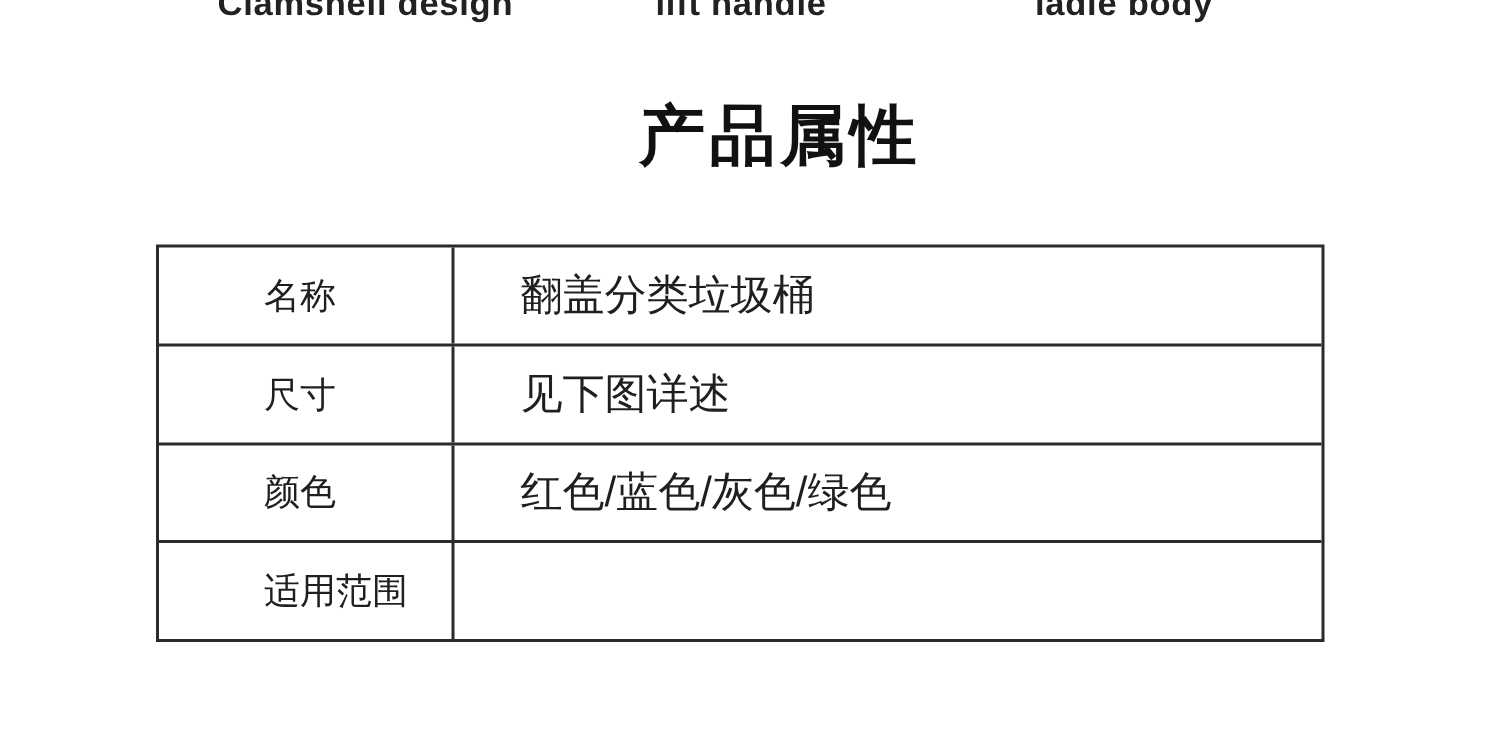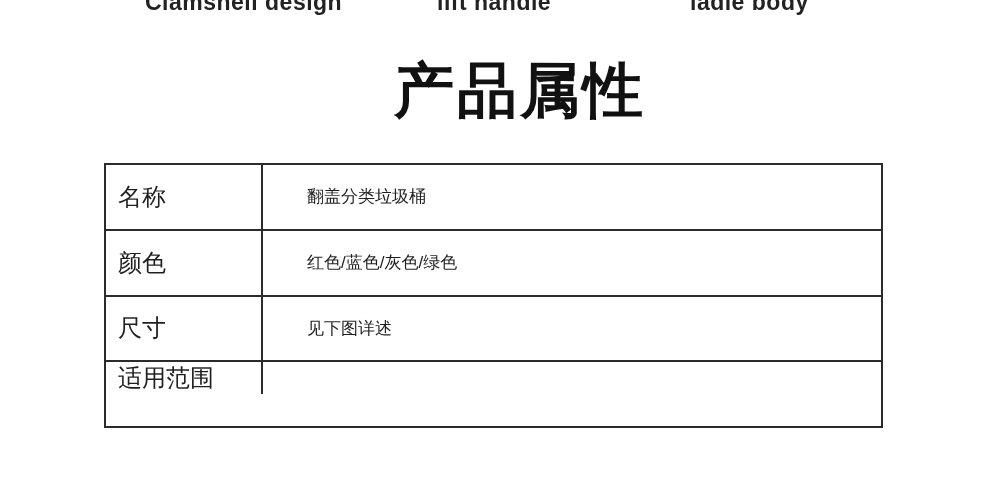--- a/index.html
+++ b/index.html
@@ -33,57 +33,58 @@
   .cap-1 { left: 437px; }
   .cap-2 { left: 690px; }
 
   
   .page-title {
     position: absolute;
     left: 0; top: 58px;
     width: 990px;
     padding-left: 50px;       
     text-align: center;
-    font-size: 60px;
+    font-size: 44px;
     line-height: 66px;
     font-weight: bold;
     color: #111111;
     letter-spacing: 3px;
   }
 
   
   .attr-table {
     position: absolute;
     left: 104px; top: 163px;
     width: 779px; height: 265px;
     border: 2px solid #2b2b2b;
     display: flex;
     flex-direction: column;
   }
   .attr-row {
     flex: 1;
     display: flex;
     border-bottom: 2px solid #2b2b2b;
   }
-  .attr-row:last-child { border-bottom: none; flex-direction: column; }
+  .attr-row:last-child { border-bottom: none; }
   .attr-label-cell {
     width: 157px;
     border-right: 2px solid #2b2b2b;
     display: flex;
     align-items: center;
-    padding-left: 12px;
+    padding-left: 30px;
     font-size: 24px;
     color: #1f1f1f;
+    margin-left: 40px;
   }
   .attr-value-cell {
     flex: 1;
     display: flex;
     align-items: center;
     padding-left: 44px;
-    font-size: 17px;
+    font-size: 28px;
     color: #1f1f1f;
   }
 </style>
 </head>
 <body>
 
 <div class="top-captions">
   <span class="top-caption cap-0">Clamshell design</span>
   <span class="top-caption cap-1">lift handle</span>
   <span class="top-caption cap-2">ladle body</span>
@@ -93,26 +94,26 @@
 
 <div class="attr-table">
 
   <div class="attr-row">
     <div class="attr-label-cell">名称</div>
     <div class="attr-value-cell">翻盖分类垃圾桶</div>
   </div>
 
 
   <div class="attr-row">
-    <div class="attr-label-cell">颜色</div>
-    <div class="attr-value-cell">红色/蓝色/灰色/绿色</div>
+    <div class="attr-label-cell">尺寸</div>
+    <div class="attr-value-cell">见下图详述</div>
   </div>
 
   <div class="attr-row">
-    <div class="attr-label-cell">尺寸</div>
-    <div class="attr-value-cell">见下图详述</div>
+    <div class="attr-label-cell">颜色</div>
+    <div class="attr-value-cell">红色/蓝色/灰色/绿色</div>
   </div>
 
   <div class="attr-row">
     <div class="attr-label-cell">适用范围</div>
   </div>
 
 </div>
 
 </body></html>

